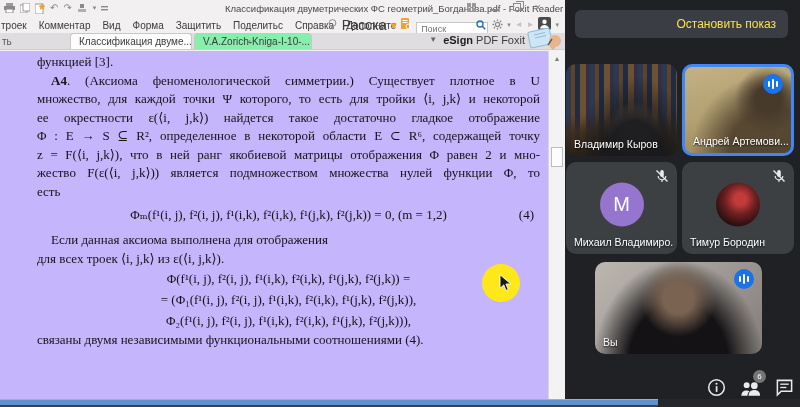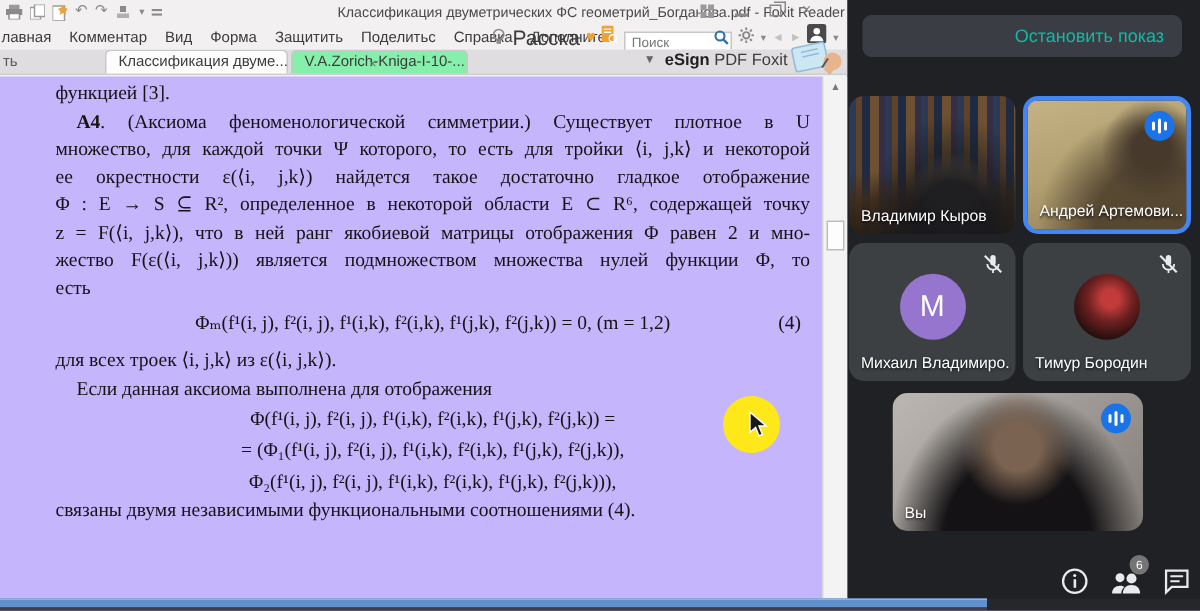--- a/index.html
+++ b/index.html
@@ -55,21 +55,21 @@
   .eq-row4 { position:relative; line-height:24px; margin:2px 0 4px 0; }
   .eq-num { position:absolute; right:6px; top:0; }
 
   .vscroll { position:absolute; right:0; top:51px; width:17px; height:348px; background:#f4f3f3; border-left:1px solid #d8d6d7; }
   .vscroll .up { text-align:center; font-size:7px; color:#7a7a7a; padding-top:4px; }
   .vthumb { position:absolute; left:2px; top:96px; width:12px; height:20px; background:#fdfdfd; border:1px solid #bcbcbc; }
 
   
   .meet { position:absolute; left:565px; top:0; width:235px; height:399px; background:#202124; overflow:hidden; }
   .stopbar { position:absolute; left:10px; top:10px; width:213px; height:28px; background:#3a3d43; border-radius:6px; display:flex; align-items:center; justify-content:flex-end; padding-right:12px; }
-  .stopbar span { color:#14b8a6; font-size:12px; }
+  .stopbar span { color:#fde047; font-size:12px; }
 
   .tile { position:absolute; border-radius:10px; overflow:hidden; background:#3c4043; }
   .tile.speaking { border:3px solid #4285f4; }
   .t1 { left:1px; top:64px; width:111px; height:92px;
         background:
           radial-gradient(ellipse at 62% 108%, rgba(25,25,28,.95) 0 30%, rgba(25,25,28,0) 62%),
           radial-gradient(circle at 62% 72%, #8d7a66 0 13%, rgba(0,0,0,0) 30%),
           linear-gradient(180deg, rgba(0,0,0,.10) 0 55%, rgba(58,42,26,.85) 75%, rgba(40,30,20,.95) 100%),
           repeating-linear-gradient(90deg,#31405c 0 5px,#6b4a2e 5px 9px,#22304a 9px 14px,#7a5a38 14px 20px,#3a3450 20px 24px);
         background-color:#5b4630; }
@@ -159,21 +159,21 @@
             <span></span>
             <span></span>
           </span>
         <span class="min-ic"></span>
         <span class="rest-ic"></span>
         <span class="close-ic">×</span>
       </div>
     </div>
 
     <div class="menubar">
-      <span class="menu-item">лавная</span>
+      <span class="menu-item">троек</span>
       <span class="menu-item">Комментар</span>
       <span class="menu-item">Вид</span>
       <span class="menu-item">Форма</span>
       <span class="menu-item">Защитить</span>
       <span class="menu-item">Поделитьс</span>
       <span class="menu-item">Справка</span>
       <span class="menu-item">Дополните</span>
     </div>
 
     <div class="right-cluster">
@@ -250,22 +250,22 @@
       <div class="doctext">
         <div class="tl">функцией [3].</div>
         <div class="tl j ind"><b>А4</b><span>. (Аксиома феноменологической симметрии.) Существует плотное в U</span></div>
         <div class="tl j">множество, для каждой точки Ψ которого, то есть для тройки ⟨i, j,k⟩ и некоторой</div>
         <div class="tl j">ее окрестности ε(⟨i, j,k⟩) найдется такое достаточно гладкое отображение</div>
         <div class="tl j">Φ : E → S ⊆ R², определенное в некоторой области E ⊂ R⁶, содержащей точку</div>
         <div class="tl j">z = F(⟨i, j,k⟩), что в ней ранг якобиевой матрицы отображения Φ равен 2 и мно-</div>
         <div class="tl j">жество F(ε(⟨i, j,k⟩)) является подмножеством множества нулей функции Φ, то</div>
         <div class="tl">есть</div>
         <div class="eq eq-row4"><span>Φₘ(f¹(i, j), f²(i, j), f¹(i,k), f²(i,k), f¹(j,k), f²(j,k)) = 0,  (m = 1,2)</span><span class="eq-num">(4)</span></div>
+        <div class="tl ind">Если данная аксиома выполнена для отображения</div>
         <div class="tl">для всех троек ⟨i, j,k⟩ из ε(⟨i, j,k⟩).</div>
-        <div class="tl ind">Если данная аксиома выполнена для отображения</div>
         <div class="eq">Φ(f¹(i, j), f²(i, j), f¹(i,k), f²(i,k), f¹(j,k), f²(j,k)) =</div>
         <div class="eq">= (Φ₁(f¹(i, j), f²(i, j), f¹(i,k), f²(i,k), f¹(j,k), f²(j,k)),</div>
         <div class="eq">Φ₂(f¹(i, j), f²(i, j), f¹(i,k), f²(i,k), f¹(j,k), f²(j,k))),</div>
         <div class="tl">связаны двумя независимыми функциональными соотношениями (4).</div>
       </div>
     </div>
     <div class="vscroll">
       <div class="up">▲</div>
       <div class="vthumb"></div>
     </div>

